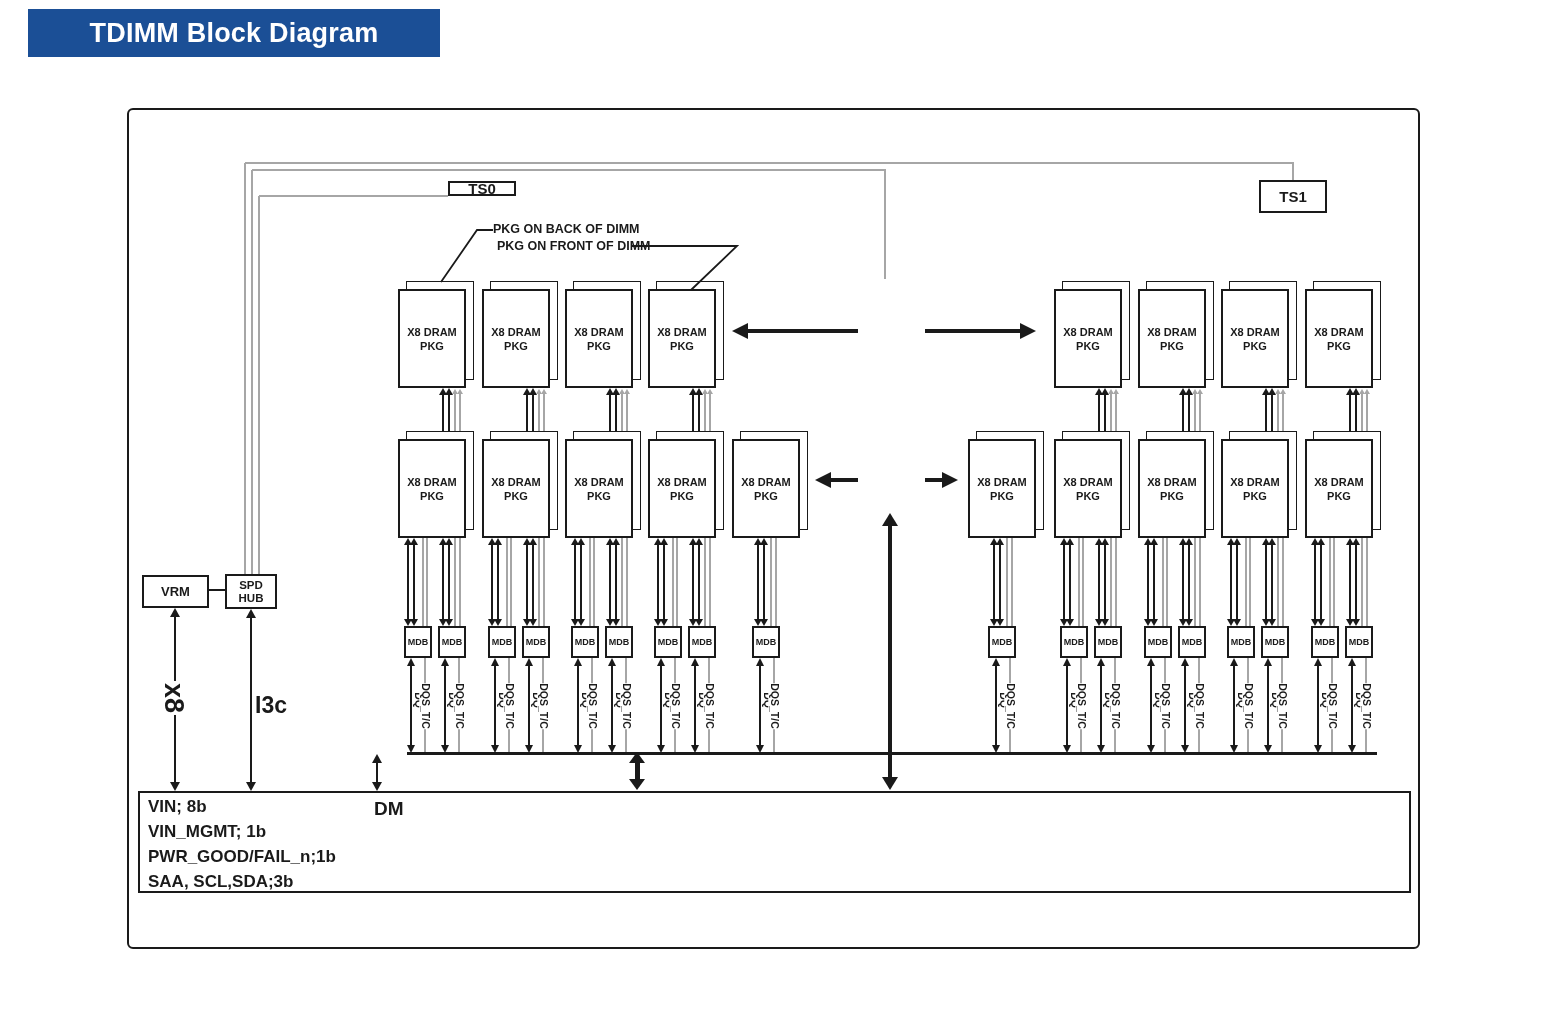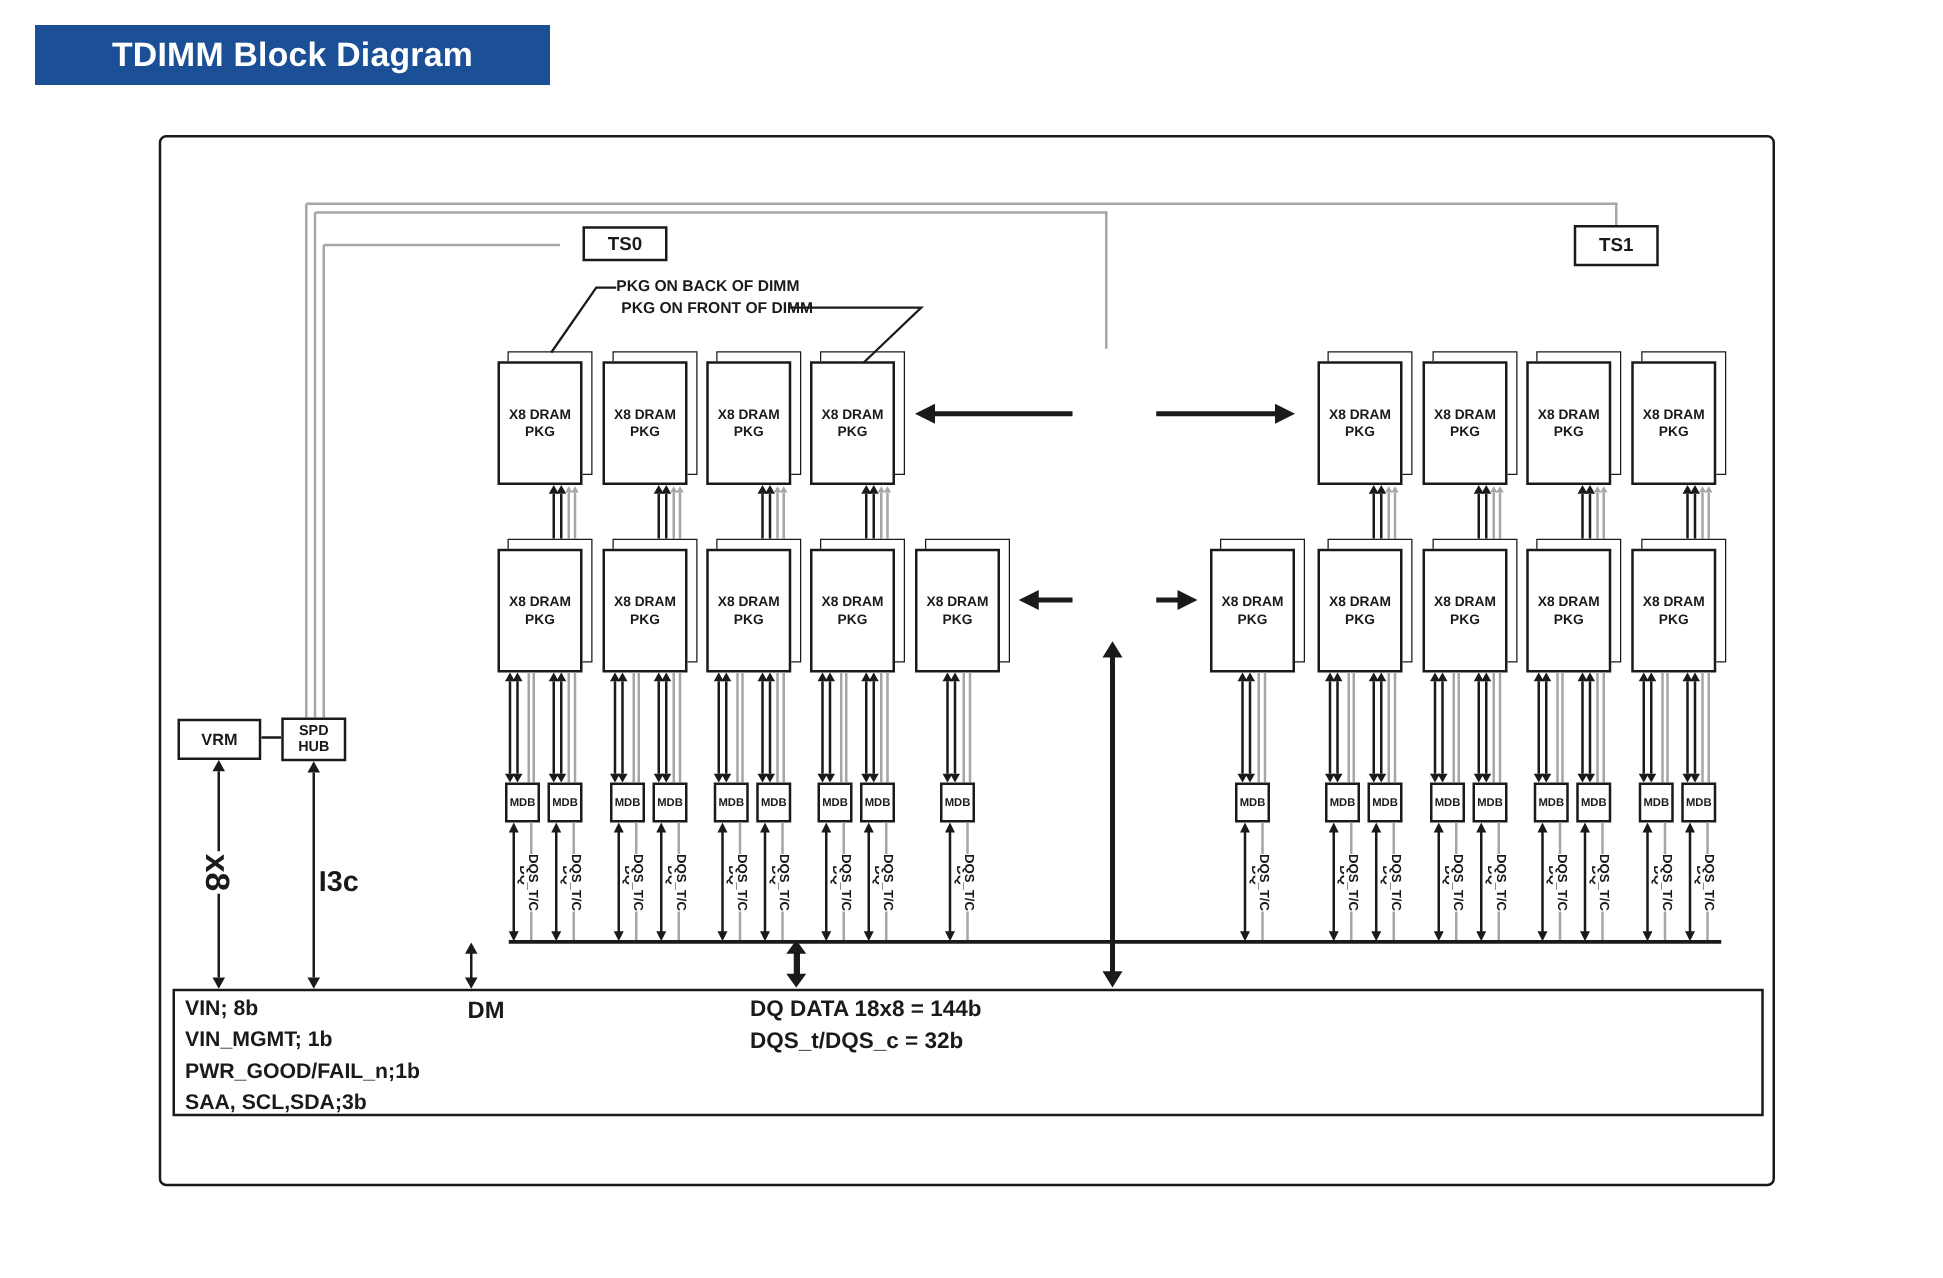--- a/index.html
+++ b/index.html
@@ -1,25 +1,25 @@
 <!DOCTYPE html>
 <html><head>
 <meta charset="utf-8">
 <style>
   html,body{margin:0;padding:0;background:#ffffff;}
   #page{position:relative;width:1554px;height:1022px;background:#fff;
         font-family:"Liberation Sans",sans-serif;color:#1a1a1a;overflow:hidden;}
   .abs{position:absolute;}
-  #header-badge{left:28px;top:20px;width:412px;height:48px;background:#1b4f96;
+  #header-badge{left:28px;top:9px;width:412px;height:48px;background:#1b4f96;
         display:flex;align-items:center;justify-content:center;}
   #header-badge span{color:#fff;font-weight:700;font-size:27px;letter-spacing:.2px;}
   #outer-border{left:127px;top:108px;width:1289px;height:837px;border:2px solid #1a1a1a;border-radius:6px;}
   .box{border:2px solid #1a1a1a;background:#fff;display:flex;align-items:center;justify-content:center;
        font-weight:700;box-sizing:border-box;}
-  #ts0{left:448px;top:181px;width:68px;height:28px;font-size:15px;margin-left:18px;}
+  #ts0{left:448px;top:181px;width:68px;height:15px;font-size:15px;}
   #ts1{left:1259px;top:180px;width:68px;height:33px;font-size:15px;}
   #mrcd{left:858px;top:279px;width:67px;height:234px;font-size:12px;}
   #vrm{left:142px;top:575px;width:67px;height:33px;font-size:13px;}
   #spd-hub{left:225px;top:574px;width:52px;height:35px;font-size:11.5px;line-height:13px;
            flex-direction:column;}
   #connector-box{left:138px;top:791px;width:1269px;height:98px;border:2px solid #1a1a1a;background:#fff;}
   .ann{font-weight:700;font-size:12.5px;white-space:nowrap;}
   #pkg-back-label{left:493px;top:222px;}
   #pkg-front-label{left:497px;top:239px;}
   #x8-label{left:173px;top:698px;transform:translate(-50%,-50%) rotate(90deg);
@@ -534,18 +534,14 @@
   <div class="abs" id="i3c-label">I3c</div>
 
   <div id="connector-box" class="abs"></div>
   <div class="abs" id="dm-label">DM</div>
   <div class="abs" id="connector-left">
       <div class="conn-line">VIN; 8b</div>
       <div class="conn-line">VIN_MGMT; 1b</div>
       <div class="conn-line">PWR_GOOD/FAIL_n;1b</div>
       <div class="conn-line">SAA, SCL,SDA;3b</div>
     </div>
-  <div class="abs" id="connector-dq">
-      <div class="conn-line">DQ DATA 18x8 = 144b</div>
-      <div class="conn-line">DQS_t/DQS_c =  32b</div>
-    </div>
 
 </div>
 
 </body></html>

